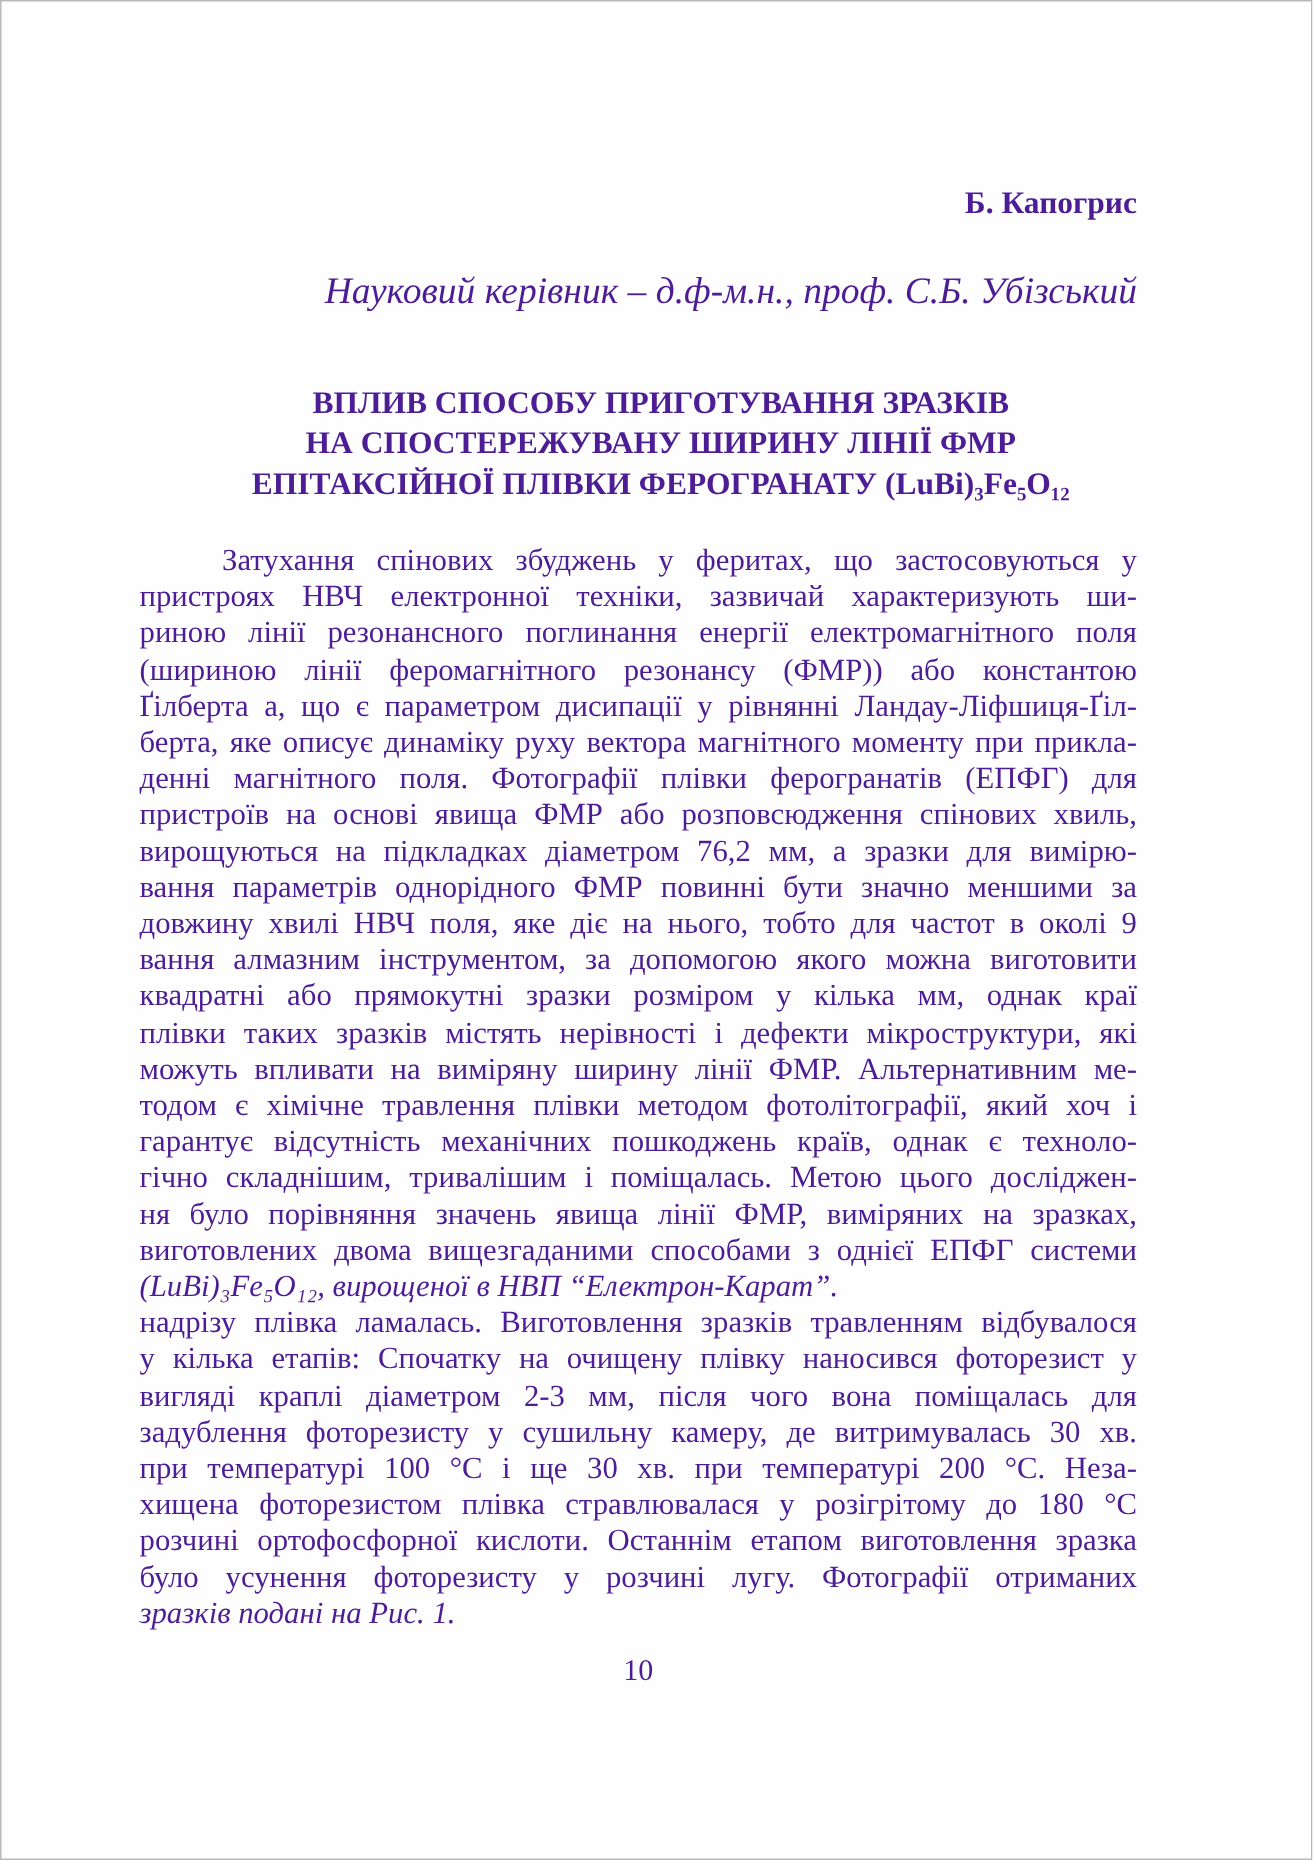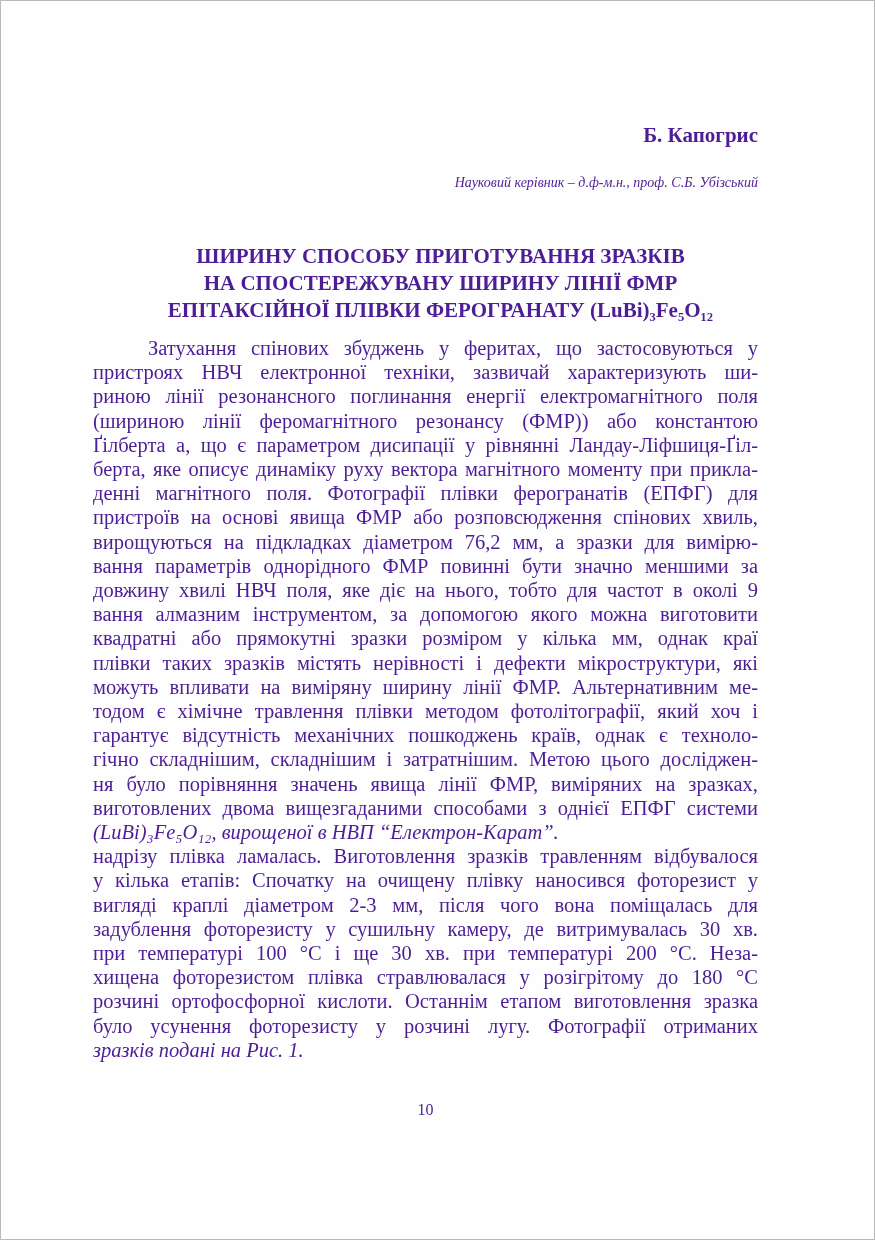--- a/index.html
+++ b/index.html
@@ -25,70 +25,70 @@
     width: 665px;
   }
   .author {
     margin-top: 122px;
     text-align: right;
     font-weight: bold;
     font-size: 21px;
     line-height: 24px;
   }
   .supervisor {
-    margin-top: 24px;
+    margin-top: 36px;
     text-align: right;
     font-style: italic;
-    font-size: 14px;
+    font-size: 25px;
     line-height: 24px;
   }
   .title {
     margin-top: 48px;
     padding-left: 30px;
     text-align: center;
     font-weight: bold;
     font-size: 21px;
     line-height: 27px;
   }
   .body-text {
-    margin-top: 12px;
+    margin-top: 26px;
     font-size: 20.5px;
     line-height: 24.2px;
   }
   .line {
     text-align: justify;
     text-align-last: justify;
     white-space: normal;
   }
   .line.last {
     text-align-last: left;
     font-style: italic;
   }
   .line.first {
     text-indent: 55px;
   }
   .pagenum {
-    margin-top: 36px;
+    margin-top: 14px;
     text-align: center;
-    font-size: 16px;
+    font-size: 20px;
     line-height: 24px;
   }
 </style>
 </head>
 <body>
 
 <div class="page">
   <div class="content">
 
     <div class="author">Б. Капогрис</div>
 
     <div class="supervisor">Науковий керівник – д.ф-м.н., проф. С.Б. Убізський</div>
 
     <div class="title">
-      <div>ШИРИНУ СПОСОБУ ПРИГОТУВАННЯ ЗРАЗКІВ</div>
+      <div>ВПЛИВ СПОСОБУ ПРИГОТУВАННЯ ЗРАЗКІВ</div>
       <div>НА СПОСТЕРЕЖУВАНУ ШИРИНУ ЛІНІЇ ФМР</div>
       <div>ЕПІТАКСІЙНОЇ ПЛІВКИ ФЕРОГРАНАТУ (LuBi)₃Fe₅O₁₂</div>
     </div>
 
     <div class="body-text">
       <div class="paragraph">
           <div class="line first">Затухання спінових збуджень у феритах, що застосовуються у</div>
           <div class="line">пристроях НВЧ електронної техніки, зазвичай характеризують ши-</div>
           <div class="line">риною лінії резонансного поглинання енергії електромагнітного поля</div>
           <div class="line">(шириною лінії феромагнітного резонансу (ФМР)) або константою</div>
@@ -98,21 +98,21 @@
           <div class="line">пристроїв на основі явища ФМР або розповсюдження спінових хвиль,</div>
           <div class="line">вирощуються на підкладках діаметром 76,2 мм, а зразки для вимірю-</div>
           <div class="line">вання параметрів однорідного ФМР повинні бути значно меншими за</div>
           <div class="line">довжину хвилі НВЧ поля, яке діє на нього, тобто для частот в околі 9</div>
           <div class="line">вання алмазним інструментом, за допомогою якого можна виготовити</div>
           <div class="line">квадратні або прямокутні зразки розміром у кілька мм, однак краї</div>
           <div class="line">плівки таких зразків містять нерівності і дефекти мікроструктури, які</div>
           <div class="line">можуть впливати на виміряну ширину лінії ФМР. Альтернативним ме-</div>
           <div class="line">тодом є хімічне травлення плівки методом фотолітографії, який хоч і</div>
           <div class="line">гарантує відсутність механічних пошкоджень країв, однак є техноло-</div>
-          <div class="line">гічно складнішим, складнішим і затратнішим. Метою цього досліджен-</div>
+          <div class="line">гічно складнішим, тривалішим і поміщалась. Метою цього досліджен-</div>
           <div class="line">ня було порівняння значень явища лінії ФМР, виміряних на зразках,</div>
           <div class="line">виготовлених двома вищезгаданими способами з однієї ЕПФГ системи</div>
           <div class="line last">(LuBi)₃Fe₅O₁₂, вирощеної в НВП “Електрон-Карат”.</div>
         </div>
       <div class="paragraph">
           <div class="line">надрізу плівка ламалась. Виготовлення зразків травленням відбувалося</div>
           <div class="line">у кілька етапів: Спочатку на очищену плівку наносився фоторезист у</div>
           <div class="line">вигляді краплі діаметром 2-3 мм, після чого вона поміщалась для</div>
           <div class="line">задублення фоторезисту у сушильну камеру, де витримувалась 30 хв.</div>
           <div class="line">при температурі 100 °С і ще 30 хв. при температурі 200 °С. Неза-</div>

